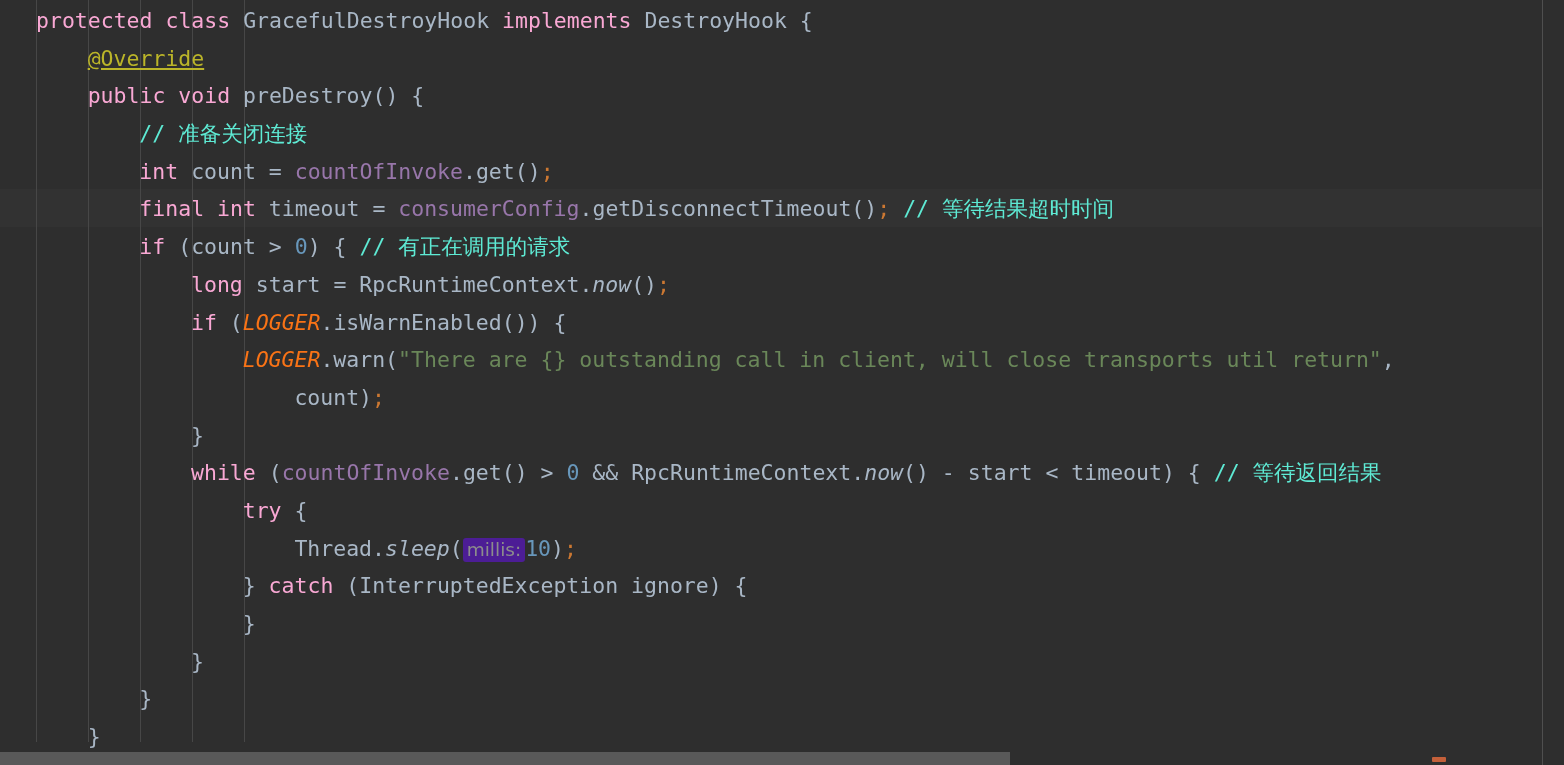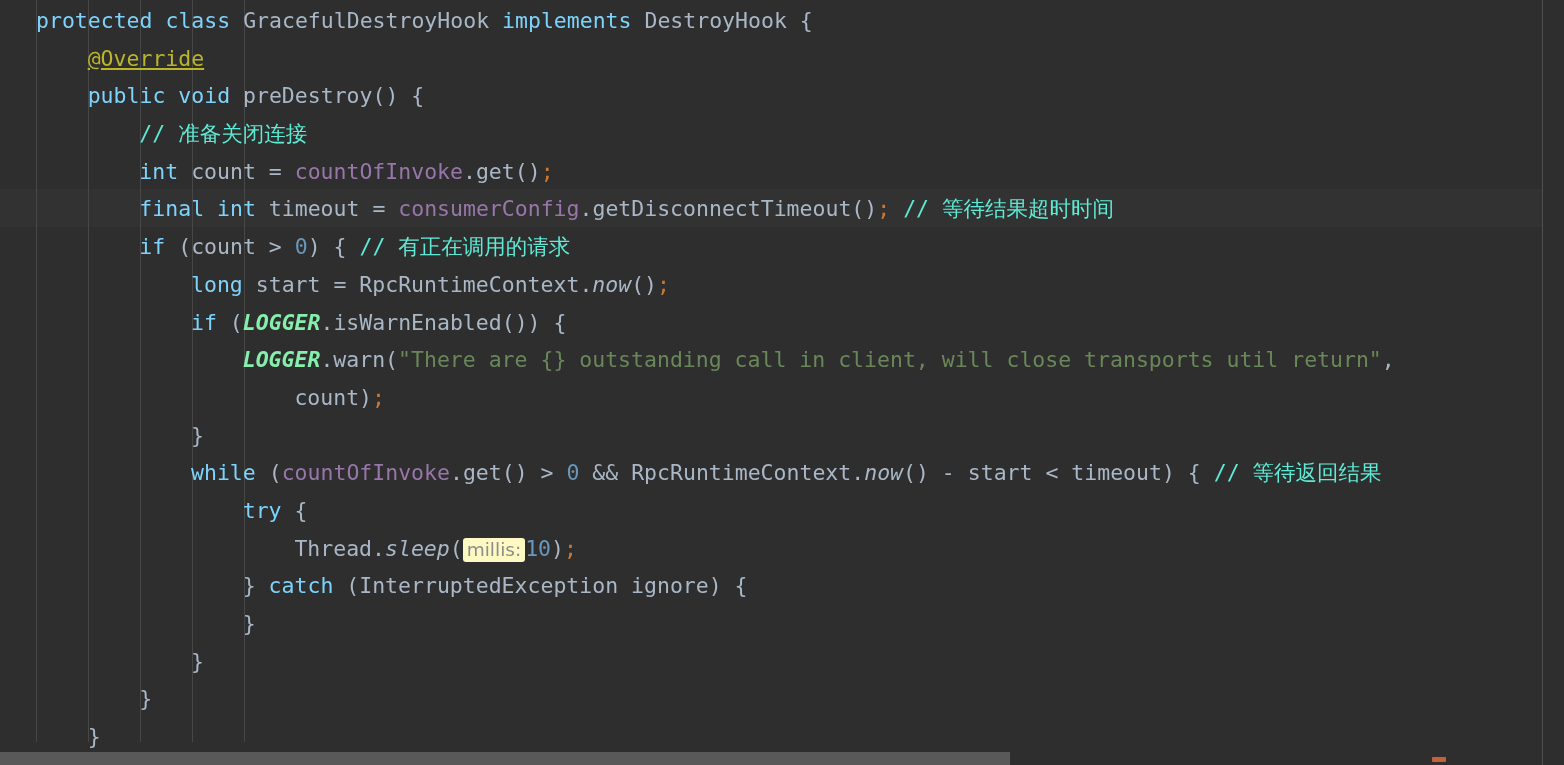--- a/index.html
+++ b/index.html
@@ -75,36 +75,36 @@
     letter-spacing: 0px;
   }
   .ln {
     height: 37.7px;
     padding-left: 36px;
     white-space: pre;
     position: relative;
   }
 
   
-  .kw      { color: #7dd3fc; }           
+  .kw      { color: #f9a8d4; }           
   .id      { color: #a9b7c6; }           
   .type    { color: #a9b7c6; }           
   .anno    { color: #bbb529; text-decoration: underline; }           
   .cmt     { color: #5eead4; }           
   .str     { color: #6a8759; }           
   .num     { color: #6897bb; }           
   .fld     { color: #9876aa; }           
-  .sfld    { color: #86efac; font-style: italic; font-weight: bold; }  
+  .sfld    { color: #f97316; font-style: italic; }  
   .smtd    { color: #a9b7c6; font-style: italic; margin-top: 36px; }  
   .punc    { color: #a9b7c6; }
   .semi    { color: #cc7832; }
 
   
   .hint {
-    background: #fef9c3;
+    background: #4c1d95;
     color: #8c8c8c;
     border-radius: 3px;
     padding: 1px 4px 2px 4px;
     font-size: 18.5px;
     font-family: "DejaVu Sans", "Liberation Sans", sans-serif;
   }
 
   
   .hscroll-track {
     position: absolute;

